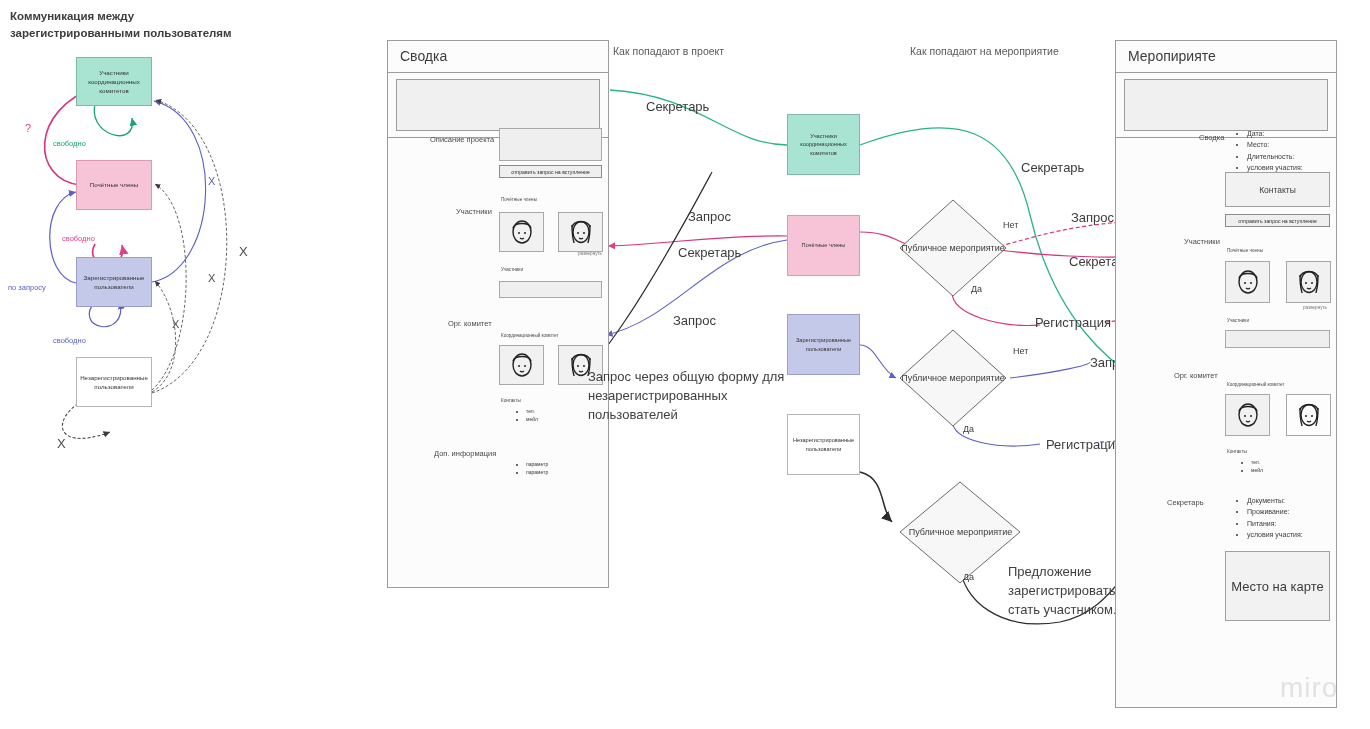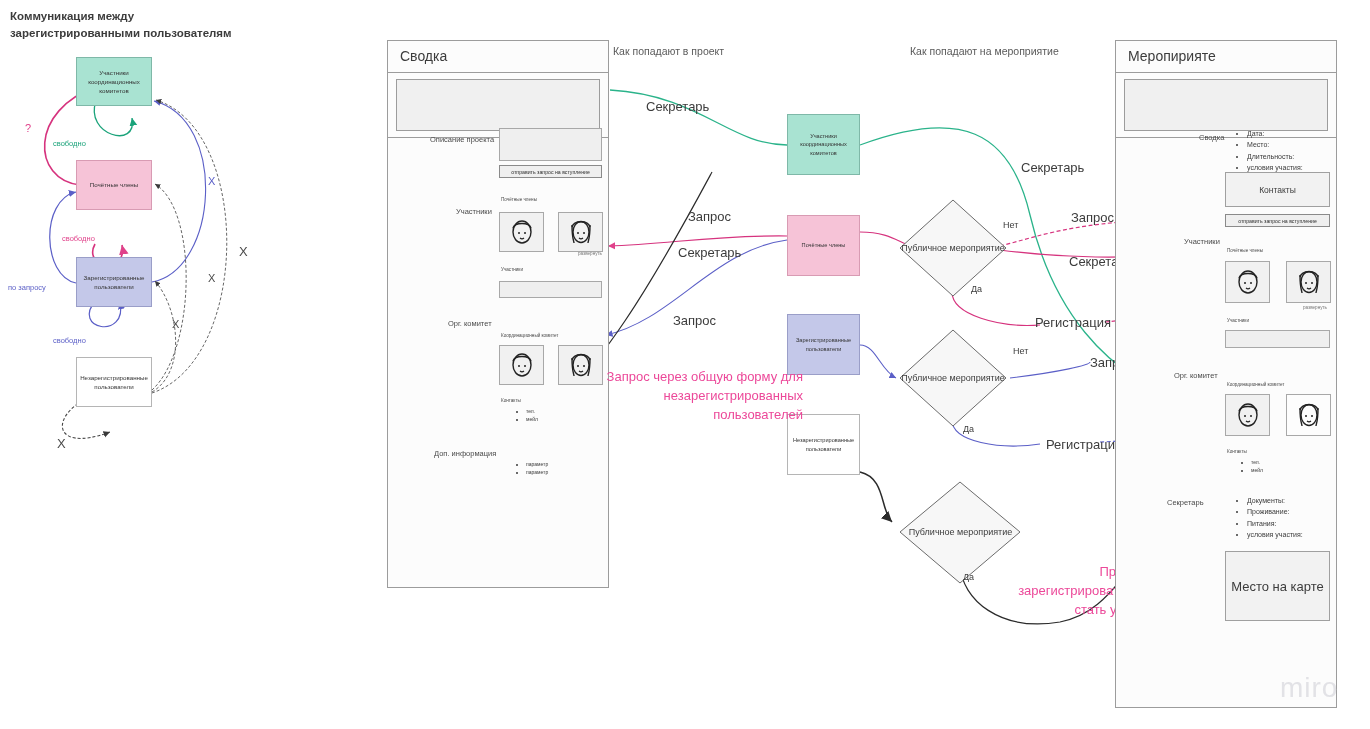--- a/index.html
+++ b/index.html
@@ -62,21 +62,21 @@
   
   .flow-box{position:absolute;box-sizing:border-box;display:flex;align-items:center;justify-content:center;
             text-align:center;font-size:5.6px;line-height:1.5;color:#333;}
   .diamond-wrap{position:absolute;}
   .diamond-text{position:absolute;left:0;top:0;width:100%;height:100%;
       display:flex;align-items:center;justify-content:center;text-align:center;
       font-size:9px;line-height:1.35;color:#3c3c3c;}
 
   .flow-lbl{position:absolute;font-size:13px;color:#3c3c3c;white-space:nowrap;}
   .flow-lbl.sm{font-size:9px;}
-  .note{position:absolute;font-size:13px;line-height:1.45;color:#ec4899;text-align:right;}
+  .note{position:absolute;font-size:13px;line-height:1.45;color:#404040;}
 
   .watermark{position:absolute;font-size:28px;color:#e2e2e6;letter-spacing:1px;}
 </style>
 </head>
 <body>
 
 <div class="abs" id="left-title">Коммуникация  между зарегистрированными пользователям</div>
 
 <svg class="layer">
   <defs>

